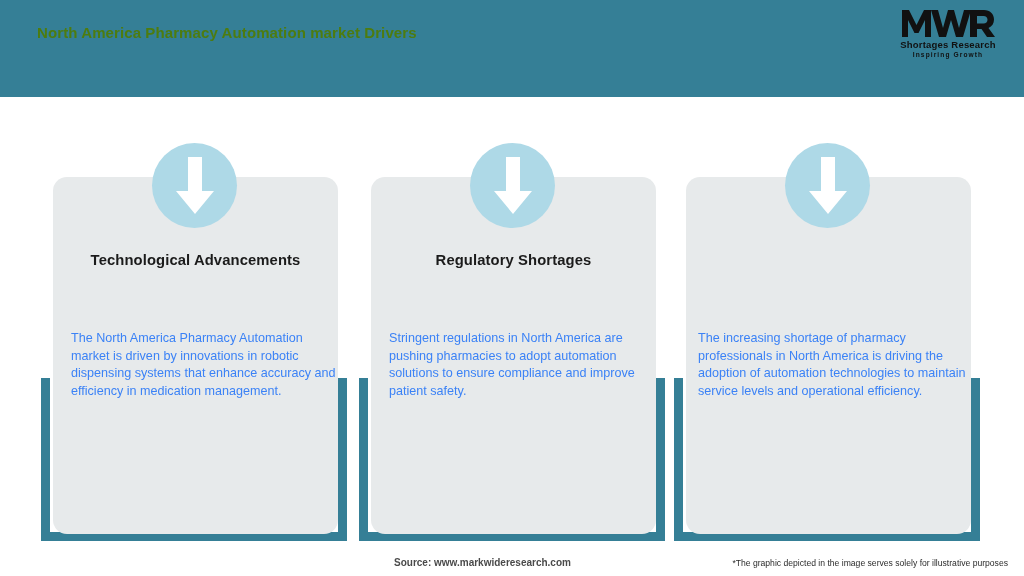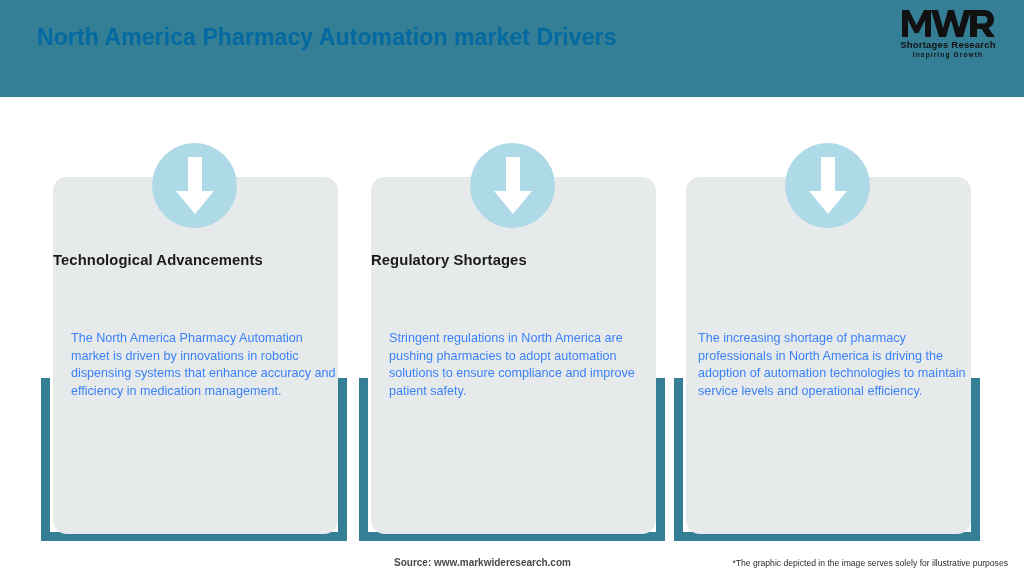--- a/index.html
+++ b/index.html
@@ -26,23 +26,23 @@
     left: 0;
     top: 0;
     width: 1024px;
     height: 97px;
     background: #357f96;
   }
   .header-title {
     position: absolute;
     left: 37px;
     top: 24px;
-    font-size: 23px;
-    font-weight: bold;
-    color: #0369a1;
+    font-size: 15px;
+    font-weight: bold;
+    color: #4d7c0f;
     letter-spacing: 0.1px;
     white-space: nowrap;
   }
 
   
   .logo {
     position: absolute;
     right: 20px;
     top: 8px;
     width: 112px;
@@ -120,21 +120,21 @@
     left: 50%;
     top: 50%;
     transform: translate(-50%, -50%);
   }
 
   .card-title {
     position: absolute;
     left: 12px;
     top: 252px;
     width: 285px;
-    text-align: left;
+    text-align: center;
     font-size: 14.8px;
     font-weight: bold;
     color: #1b1b1b;
     letter-spacing: 0.1px;
   }
 
   .card-body {
     position: absolute;
     left: 30px;
     top: 330px;

